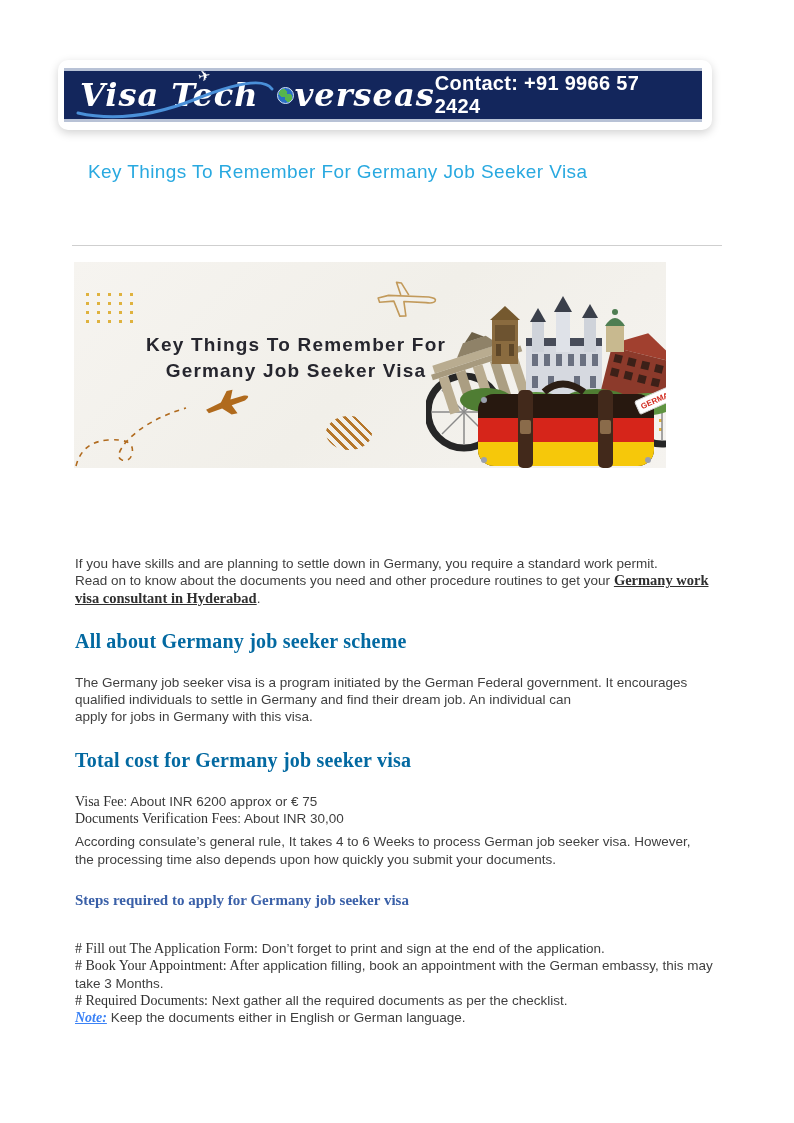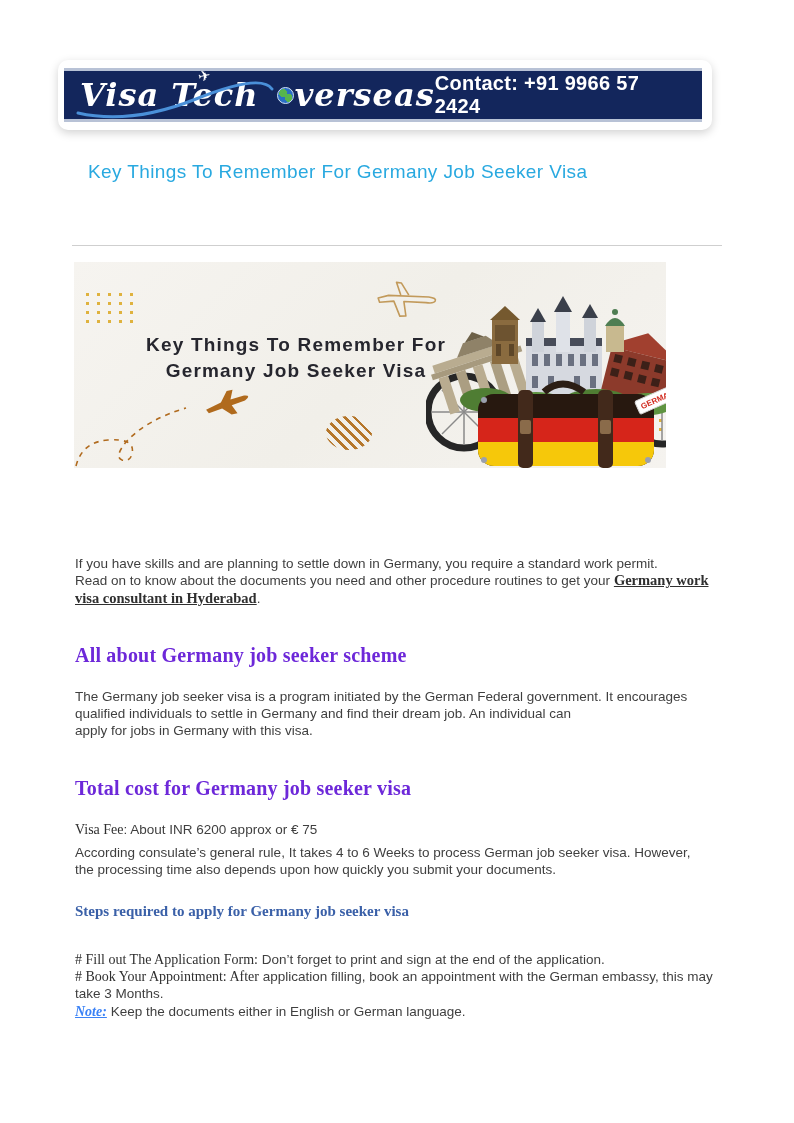--- a/index.html
+++ b/index.html
@@ -79,22 +79,22 @@
   .sign-text { font:bold 8px "Liberation Sans", sans-serif; fill:#d12a1e; }
 
   
   .article { position:absolute; left:75px; top:549px; width:648px; }
   .para { font-size:13.5px; line-height:17.3px; white-space:pre-line; color:#3f3f3f;margin-top:6px; }
   .serif-link {
     font-family:"Liberation Serif", serif; font-weight:bold; color:#2f2f2f;
     text-decoration:underline; font-size:14.5px;
   }
   h2.section-heading {
-    font-family:"Liberation Serif", serif; font-weight:bold; color:#6d28d9;
-    font-size:20px; margin-top:37px; margin-bottom:21px; letter-spacing:0.2px;
+    font-family:"Liberation Serif", serif; font-weight:bold; color:#0369a1;
+    font-size:20px; margin-top:23px; margin-bottom:21px; letter-spacing:0.2px;
   }
   .bold-label { font-family:"Liberation Serif", serif; font-weight:normal; color:#2f2f2f; font-size:14px; }
   .fee-line { font-size:13.5px; line-height:17.3px; }
   .steps-heading {
     font-family:"Liberation Serif", serif; font-weight:bold; color:#3a60a8;
     font-size:15px; margin-top:24px; margin-bottom:16px;
   }
   .steps-block { margin-top:31px; font-size:13.5px; line-height:17.3px; }
   .note-label {
     font-family:"Liberation Serif", serif; font-weight:bold; font-style:italic;
@@ -266,25 +266,27 @@
   <p class="para"><span>If you have skills and are planning to settle down in Germany, you require a standard work permit.
 Read on to know about the documents you need and other procedure routines to get your </span><a href="#" class="serif-link">Germany work visa consultant in Hyderabad</a><span>.</span></p>
 
   <h2 class="section-heading">All about Germany job seeker scheme</h2>
   <p class="para">The Germany job seeker visa is a program initiated by the German Federal government. It encourages
 qualified individuals to settle in Germany and find their dream job. An individual can
 apply for jobs in Germany with this visa.</p>
 
   <h2 class="section-heading">Total cost for Germany job seeker visa</h2>
   <div class="fee-line"><span class="bold-label">Visa Fee</span><span>: About INR 6200 approx or € 75</span></div>
+  <div class="fee-line"><span class="bold-label">Documents Verification Fees</span><span>: About INR 30,00</span></div>
 
   <p class="para">According consulate’s general rule, It takes 4 to 6 Weeks to process German job seeker visa. However,
 the processing time also depends upon how quickly you submit your documents.</p>
 
   <h3 class="steps-heading">Steps required to apply for Germany job seeker visa</h3>
 
   <div class="steps-block">
     <div><span class="bold-label"># Fill out The Application Form:</span><span>  Don’t forget to print and sign at the end of the application.</span></div>
     <div><span class="bold-label"># Book Your Appointment: After</span><span> application filling, book an appointment with the German embassy, this may take 3 Months.</span></div>
+    <div><span class="bold-label"># Required Documents:</span><span> Next gather all the required documents as per the checklist.</span></div>
     <div><span class="note-label">Note:</span><span> Keep the documents either in English or German language.</span></div>
   </div>
 
 </div>
 
 </body></html>

